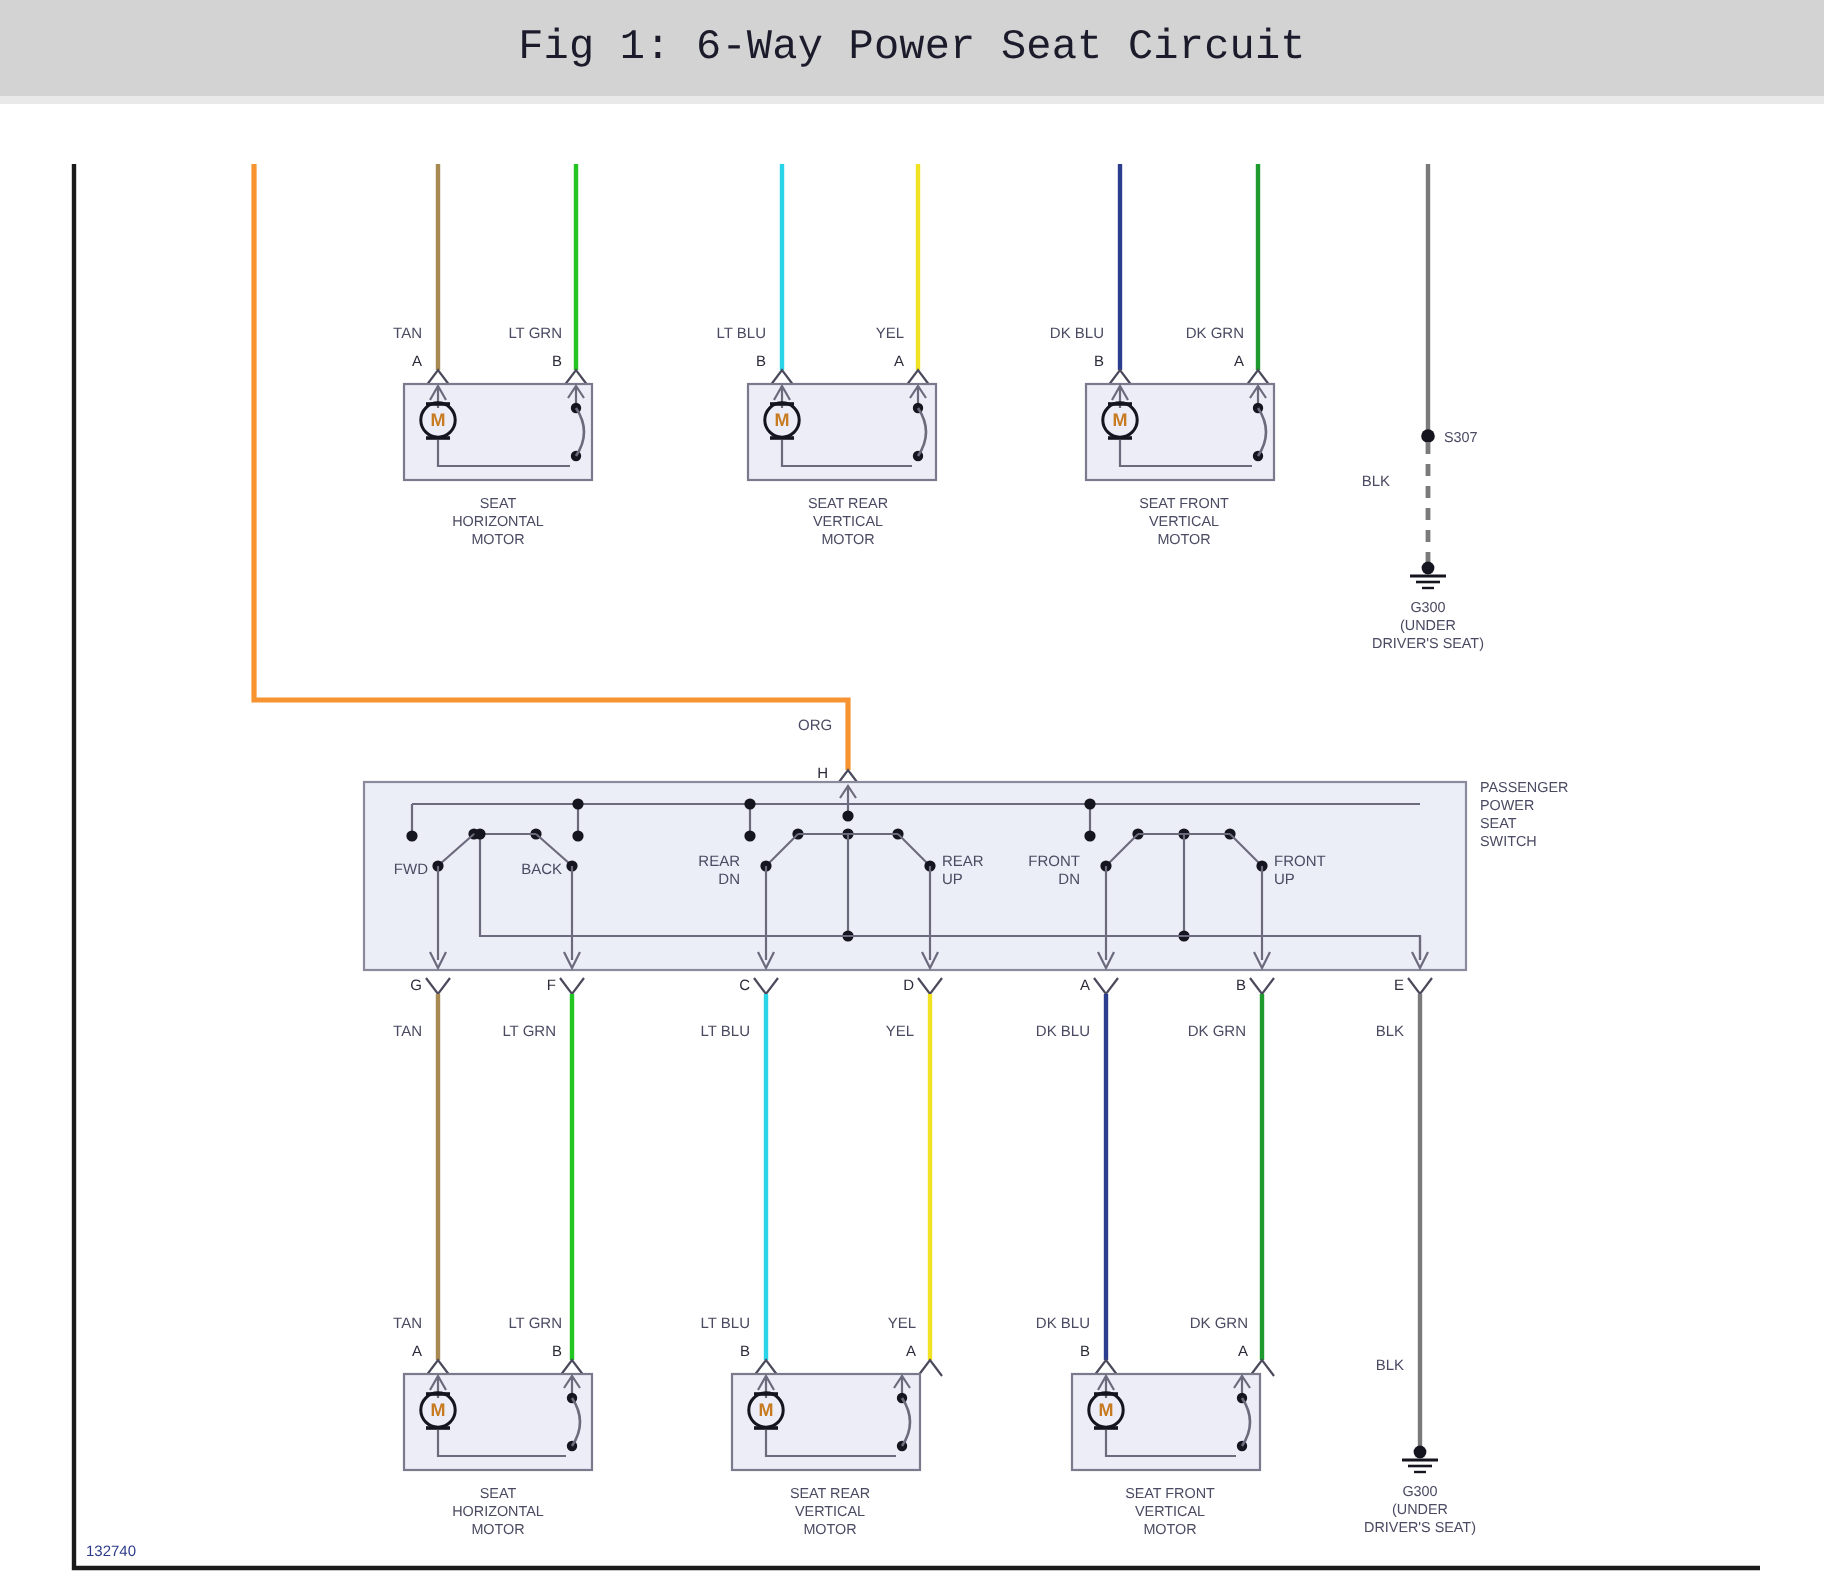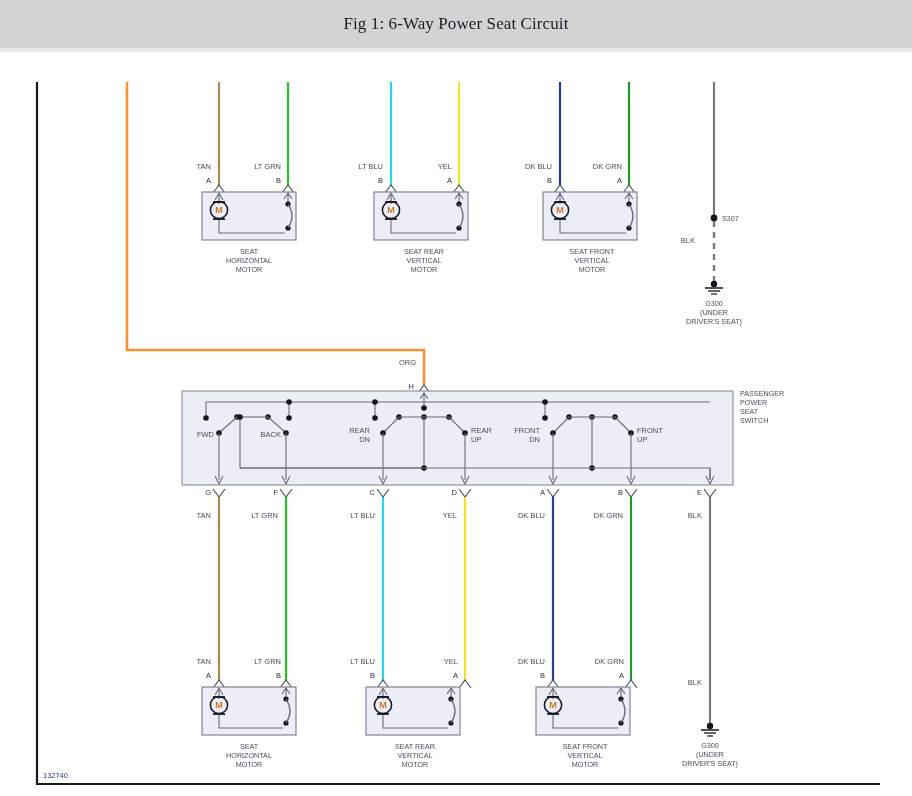--- a/index.html
+++ b/index.html
@@ -18,23 +18,23 @@
   #header-bar {
     position: absolute;
     left: 0; top: 0;
     width: 912px; height: 48px;
     background: #d3d3d3;
     display: flex;
     align-items: center;
     justify-content: center;
   }
   #header-title {
-    font-size: 17px;
+    font-size: 21px;
     color: #1b1b2b;
-    font-family: Liberation Serif, serif;
+    font-family: Liberation Mono, monospace;
     letter-spacing: 0.1px;
   }
   #header-rule {
     position: absolute;
     left: 0; top: 48px;
     width: 912px; height: 4px;
     background: #e9e9e9;
   }
   #diagram-area {
     position: absolute;

